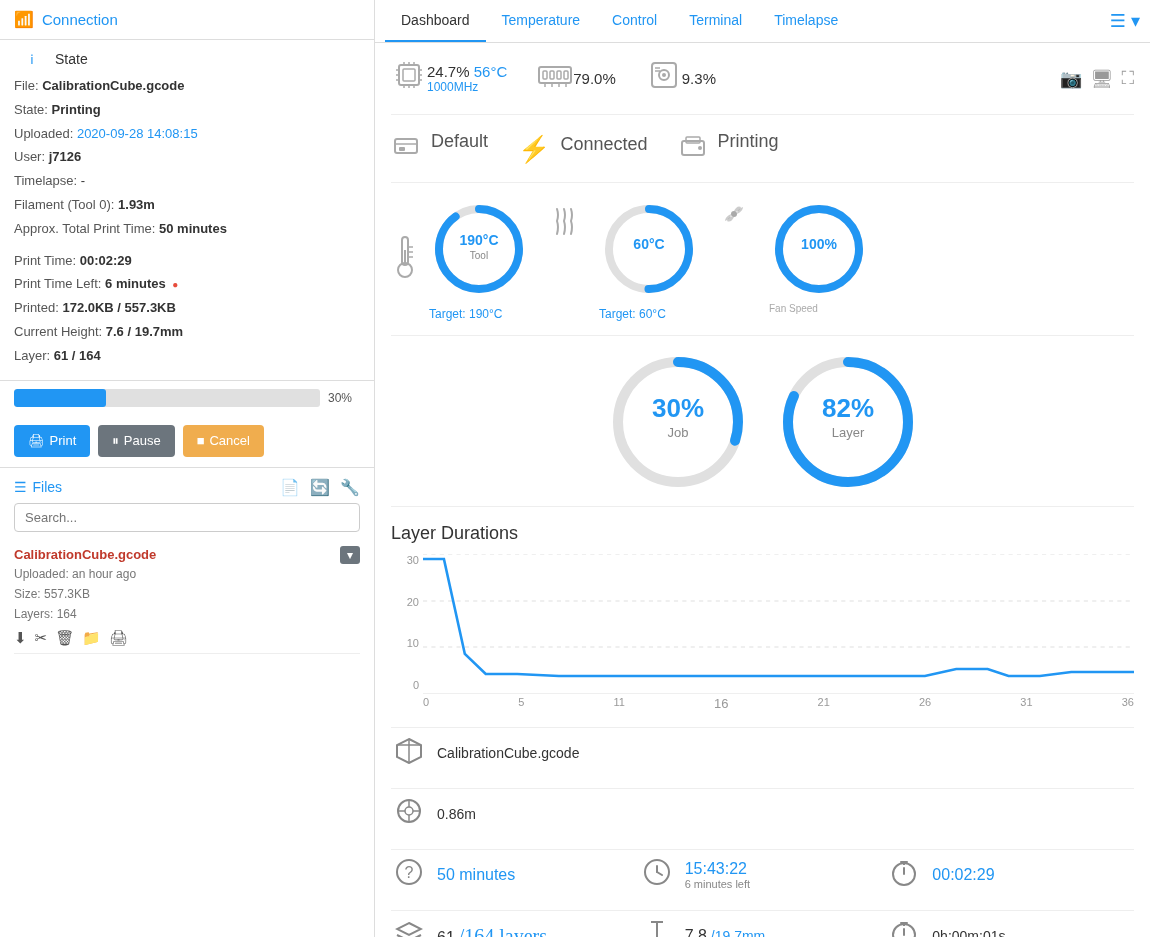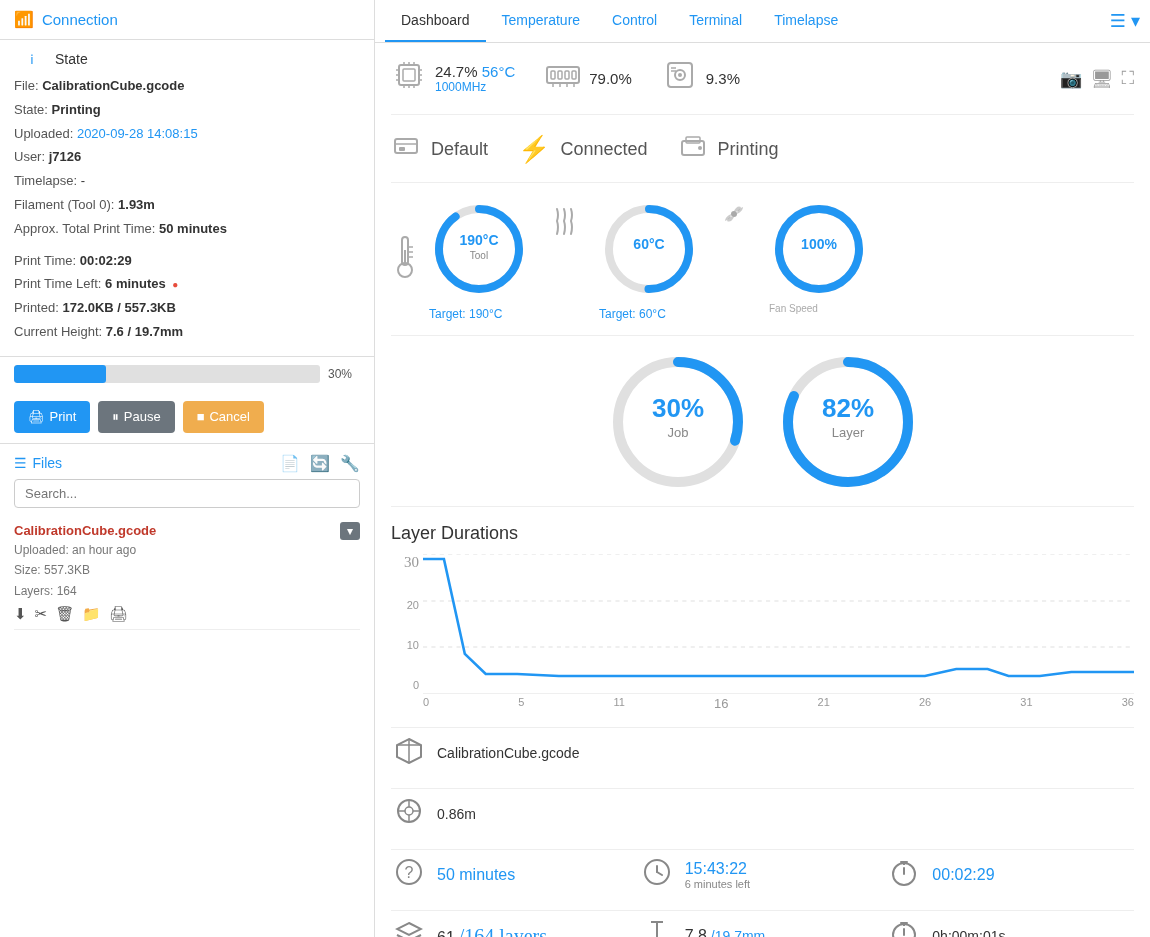--- a/index.html
+++ b/index.html
@@ -55,31 +55,31 @@
 
     .tabs { display: flex; align-items: center; border-bottom: 1px solid #ddd; padding: 0 10px; background: #fff; }
     .tab { padding: 12px 16px; cursor: pointer; font-size: 14px; color: #2196F3; border-bottom: 2px solid transparent; }
     .tab.active { border-bottom: 2px solid #2196F3; color: #333; font-weight: normal; }
     .tab-menu { margin-left: auto; color: #2196F3; font-size: 18px; cursor: pointer; }
 
     .dashboard-content { padding: 14px 16px; }
 
     
     .stats-row { display: flex; align-items: center; gap: 30px; margin-bottom: 16px; border-bottom: 1px solid #eee; padding-bottom: 14px; }
-    .stat-item { display: flex; align-items: center; gap: 8px; justify-content: space-between; }
+    .stat-item { display: flex; align-items: center; gap: 0; justify-content: space-between; }
     .stat-icon { font-size: 28px; color: #888; }
     .stat-text { }
     .stat-main { font-size: 15px; color: #333; }
     .stat-main .blue { color: #2196F3; }
     .stat-sub { font-size: 12px; color: #2196F3; }
     .stat-icons-right { margin-left: auto; display: flex; gap: 8px; color: #999; font-size: 18px; }
 
     
     .status-row { display: flex; align-items: center; gap: 30px; margin-bottom: 16px; border-bottom: 1px solid #eee; padding-bottom: 14px; }
-    .status-item { display: flex; align-items: center; gap: 10px; font-size: 18px; color: #555; }
+    .status-item { display: flex; align-items: flex-start; gap: 10px; font-size: 18px; color: #555; }
     .status-item .status-icon { font-size: 26px; color: #999; }
     .status-item .status-label { font-size: 18px; color: #555; }
 
     
     .gauge-row { display: flex; align-items: flex-start; gap: 20px; margin-bottom: 16px; border-bottom: 1px solid #eee; padding-bottom: 14px; flex-wrap: wrap; }
     .gauge-section { display: flex; align-items: center; gap: 10px; }
     .gauge-icon { font-size: 28px; color: #999; }
     .gauge-wrap { text-align: left; }
     .gauge-label { font-size: 10px; color: #aaa; margin-top: 4px; }
     .gauge-target { font-size: 12px; color: #2196F3; margin-top: 8px; }
@@ -158,20 +158,24 @@
       <span class="bold-val">6 minutes</span>
       <span style="color:#e74c3c; font-size:10px; margin-left:3px;">●</span>
     </div>
     <div class="state-line">
       <span class="label">Printed:</span>
       <span class="bold-val">172.0KB / 557.3KB</span>
     </div>
     <div class="state-line">
       <span class="label">Current Height:</span>
       <span class="bold-val">7.6 / 19.7mm</span>
+    </div>
+    <div class="state-line">
+      <span class="label">Layer:</span>
+      <span class="bold-val">61 / 164</span>
     </div>
   </div>
 
   <div class="progress-section">
     <div class="progress-bar-wrap">
       <div class="progress-bar-bg">
         <div class="progress-bar-fill" id="progress-fill" style="width:30%"></div>
       </div>
       <span class="progress-label">30%</span>
     </div>
@@ -420,21 +424,21 @@
           <text x="70" y="85" text-anchor="middle" font-size="13" fill="#888">Layer</text>
         </svg>
       </div>
     </div>
 
     <div class="chart-section">
       <div class="chart-title">Layer Durations</div>
       <div style="display:flex; align-items:stretch; gap:4px;">
 
         <div style="display:flex; flex-direction:column; justify-content:space-between; align-items:flex-end; padding-bottom:20px; width:28px;">
-          <span style="font-size:15px;color:#999;font-family:Liberation Serif, serif;">30</span>
+          <span style="font-size:11px;color:#999;">30</span>
           <span style="font-size:11px;color:#999;">20</span>
           <span style="font-size:11px;color:#999;">10</span>
           <span style="font-size:11px;color:#999;">0</span>
         </div>
         <div style="flex:1; position:relative;">
           <svg width="100%" height="140" viewBox="0 0 680 140" preserveAspectRatio="none" style="display:block;">
 
             <line x1="0" y1="0" x2="680" y2="0" stroke="#e0e0e0" stroke-width="1" stroke-dasharray="4,4"></line>
             <line x1="0" y1="47" x2="680" y2="47" stroke="#e0e0e0" stroke-width="1" stroke-dasharray="4,4"></line>
             <line x1="0" y1="93" x2="680" y2="93" stroke="#e0e0e0" stroke-width="1" stroke-dasharray="4,4"></line>

